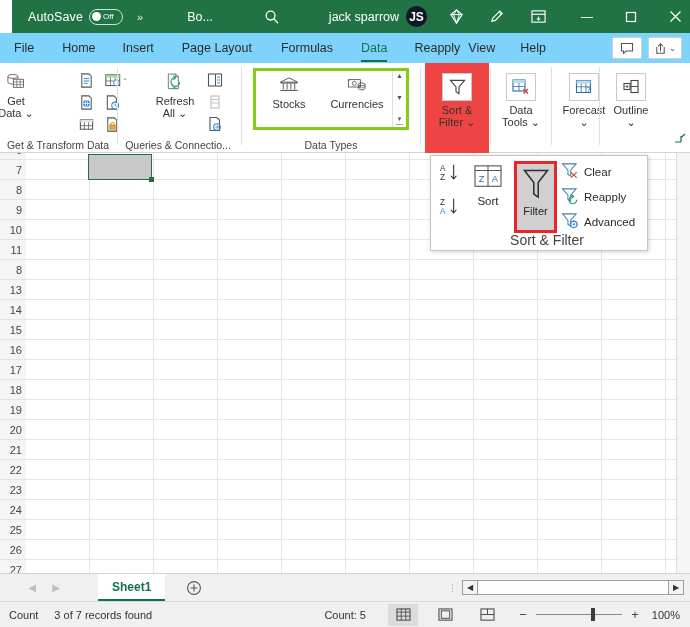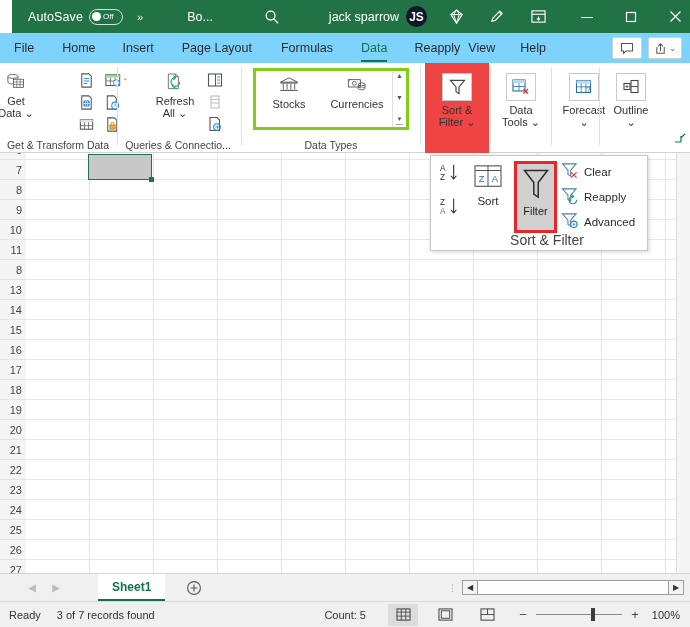--- a/index.html
+++ b/index.html
@@ -939,21 +939,21 @@
     </span>
     <span class="hsplit">⋮</span>
     <span class="hscroll">
       <span class="hs-btn">◀</span>
       <span class="hs-track"><span class="hs-thumb"></span></span>
       <span class="hs-btn">▶</span>
     </span>
   </div>
 
   <div class="statusbar">
-    <span class="sb-ready">Ready</span>
+    <span class="sb-ready">Count</span>
     <span class="sb-records">3 of 7 records found</span>
     <span class="sb-count">Count: 5</span>
     <span class="viewbtn sel" style="margin-left:22px;">
       <svg width="15" height="14" viewBox="0 0 16 15">
           <rect x="1" y="1" width="14" height="12" fill="none" stroke="#444" stroke-width="1.1"></rect>
           <line x1="1" y1="4.4" x2="15" y2="4.4" stroke="#444" stroke-width=".9"></line>
           <line x1="1" y1="8.7" x2="15" y2="8.7" stroke="#444" stroke-width=".9"></line>
           <line x1="5.6" y1="1" x2="5.6" y2="13" stroke="#444" stroke-width=".9"></line>
           <line x1="10.4" y1="1" x2="10.4" y2="13" stroke="#444" stroke-width=".9"></line>
         </svg>

